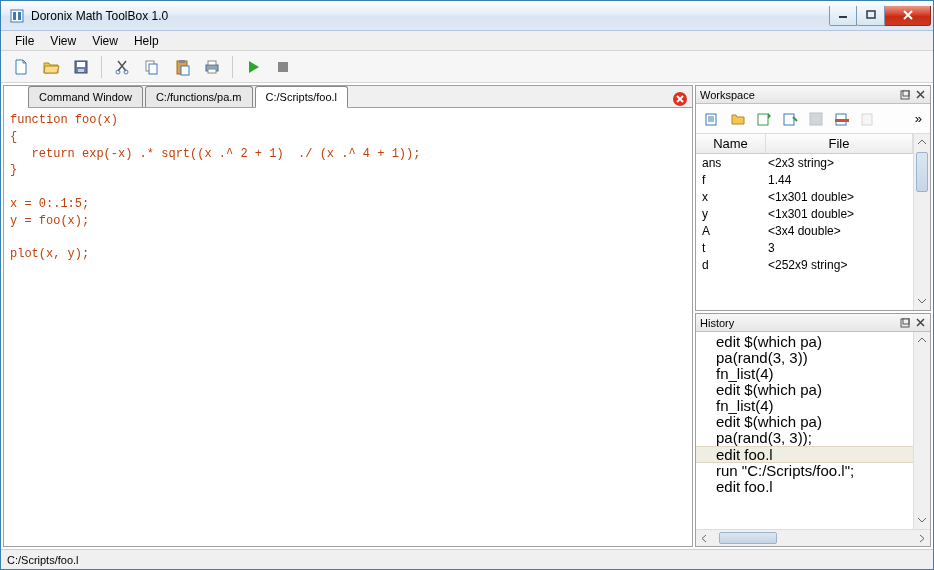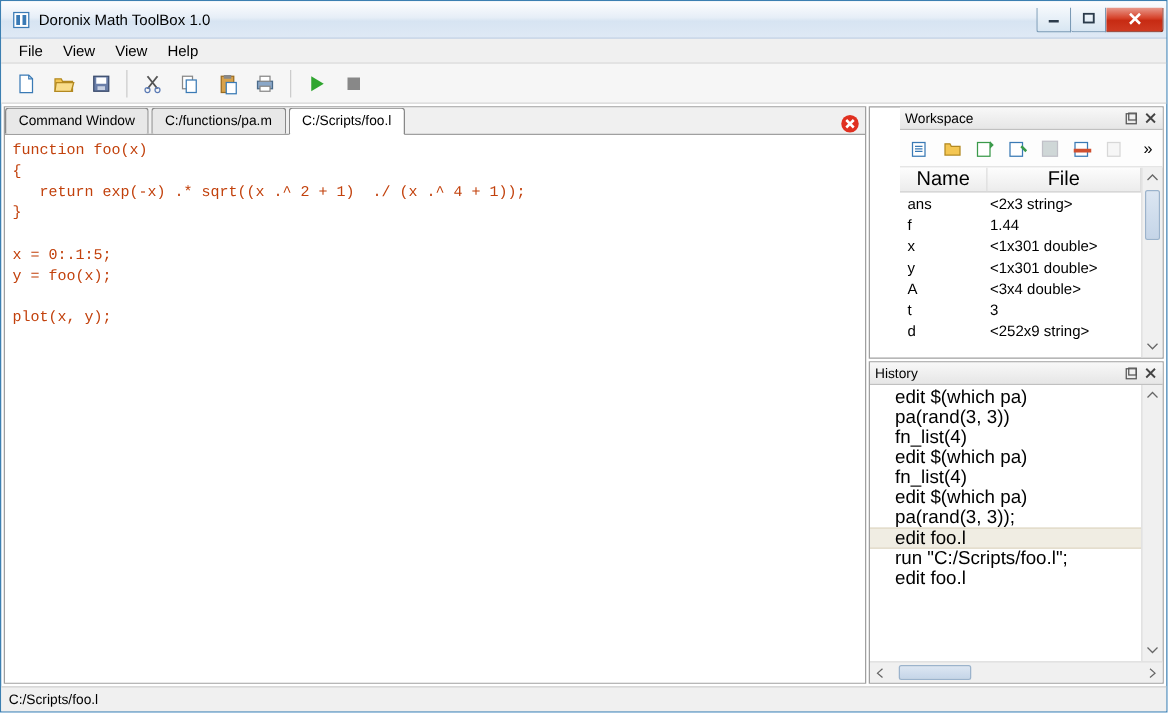--- a/index.html
+++ b/index.html
@@ -14,52 +14,52 @@
 .winbtn.close { width:46px; background:linear-gradient(#e89a8d,#d6422a 45%,#c72b13 55%,#cf3a22); border-color:#8b2d1b; }
 .winbtn.min,.winbtn.max{ border-bottom-left-radius:2px; }
 .winbtn.close{ border-bottom-right-radius:3px; }
 .menubar { height:20px; background:#f0f0f0; display:flex; align-items:center; padding:0 6px; font-size:12px; color:#000; border-bottom:1px solid #d6d6d6; }
 .menubar span { padding:2px 8px; cursor:default; }
 .toolbar { height:32px; background:#f6f6f6; display:flex; align-items:center; padding:0 6px; gap:2px; border-bottom:1px solid #d6d6d6; }
 .tbtn { width:28px; height:28px; display:flex; align-items:center; justify-content:center; border:1px solid transparent; }
 .tsep { width:1px; height:22px; background:#ccc; margin:0 4px; }
 .content { flex:1; display:flex; min-height:0; }
 .left { flex:1; display:flex; flex-direction:column; border:1px solid #a0a0a0; margin:2px; min-width:0;}
-.tabs { height:22px; display:flex; background:#f0f0f0; border-bottom:1px solid #a0a0a0; align-items:flex-end; position:relative;}
+.tabs { height:22px; display:flex; background:#f0f0f0; border-bottom:1px solid #a0a0a0; align-items:flex-end; position:relative;margin-left:24px;}
 .tab { height:21px; padding:0 10px; font-size:11px; display:flex; align-items:center; border:1px solid #888; border-bottom:none; background:#e8e8e8; margin-right:2px; border-top-left-radius:3px; border-top-right-radius:3px; cursor:default;}
 .tab.active { background:#fff; height:22px; position:relative; z-index:2; border-bottom:1px solid #fff; margin-bottom:-1px;}
 .tabs .closex { margin-left:auto; margin-right:4px; width:16px; height:16px; }
 .editor { flex:1; background:#fff; padding:4px 6px; font-family: Consolas, "Courier New", monospace; font-size:12px; color:#c2410c; white-space:pre; overflow:auto; line-height:1.4; }
 .right { width:236px; display:flex; flex-direction:column; margin:2px 2px 2px 0; gap:2px;}
 .panel { border:1px solid #a0a0a0; display:flex; flex-direction:column; background:#fff; }
 .panel-head { height:18px; background:linear-gradient(#f8f8f8,#e6e6e6); border-bottom:1px solid #c0c0c0; display:flex; align-items:center; padding:0 4px; font-size:11px;}
 .panel-head .ptitle{ flex:1; }
 .pinx { width:12px; height:12px; margin-left:3px; display:flex; align-items:center; justify-content:center; }
 .ws-tools { height:30px; display:flex; align-items:center; padding:0 4px; gap:2px; border-bottom:1px solid #ddd; background:#fdfdfd;}
 .ws-tools .tbtn{ width:24px; height:24px;}
 .ws-tools .more{ margin-left:auto; font-size:13px; padding:0 4px;}
 .ws-table { flex:1; overflow:hidden; display:flex;}
 .ws-grid{ flex:1; }
-.ws-header{ display:flex; height:20px; border-bottom:1px solid #ccc; background:linear-gradient(#fdfdfd,#ececec); font-size:16px;}
+.ws-header{ display:flex; height:20px; border-bottom:1px solid #ccc; background:linear-gradient(#fdfdfd,#ececec); font-size:13px;}
 .ws-header div{ display:flex; align-items:center; justify-content:center; border-right:1px solid #ddd;}
 .ws-header div:first-child{ width:70px;} .ws-header div:nth-child(2){ flex:1;}
 .ws-row{ display:flex; height:17px; font-size:12px; align-items:center;}
 .ws-row div:first-child{ width:70px; padding-left:6px;} .ws-row div:nth-child(2){ flex:1; padding-left:2px;}
 .vscroll{ width:17px; background:#f0f0f0; border-left:1px solid #ddd; position:relative;}
 .vscroll .thumb{ position:absolute; left:2px; width:12px; background:linear-gradient(#dce6f2,#c5d5e8); border:1px solid #9bb3cc; border-radius:2px;}
 .history-body{ flex:1; overflow:hidden; display:flex;}
 .hist-list{ flex:1; padding:2px 0; font-size:15px;}
 .hist-list div{ padding:1px 4px 1px 20px; height:16px; line-height:14px; }
 .hist-list div.sel{ background:#f0ede3; border-top:1px solid #e0d8c5; border-bottom:1px solid #e0d8c5; height:17px;}
 .hscrollbar{ height:17px; background:#f0f0f0; border-top:1px solid #ddd; display:flex; align-items:center;}
 .hscrollbar .ar{ width:17px; height:15px; display:flex; align-items:center; justify-content:center;}
 .hscrollbar .track{ flex:1; height:15px; position:relative;}
 .hscrollbar .track .hthumb{ position:absolute; left:6px; top:1px; width:58px; height:12px; background:linear-gradient(#dce6f2,#c5d5e8); border:1px solid #9bb3cc; border-radius:2px;}
 .statusbar { height:20px; background:#f0f0f0; border-top:1px solid #d0d0d0; font-size:11px; display:flex; align-items:center; padding:0 6px;}
-.panel.workspace{ height:202px;padding-left:24px;}
+.panel.workspace{ height:226px;}
 .panel.history{ flex:1;}
 svg{ display:block;}
 </style>
 </head>
 <body>
 
 <div class="window">
   <div class="titlebar">
     <span class="app-icon">
       <svg width="14" height="14">

